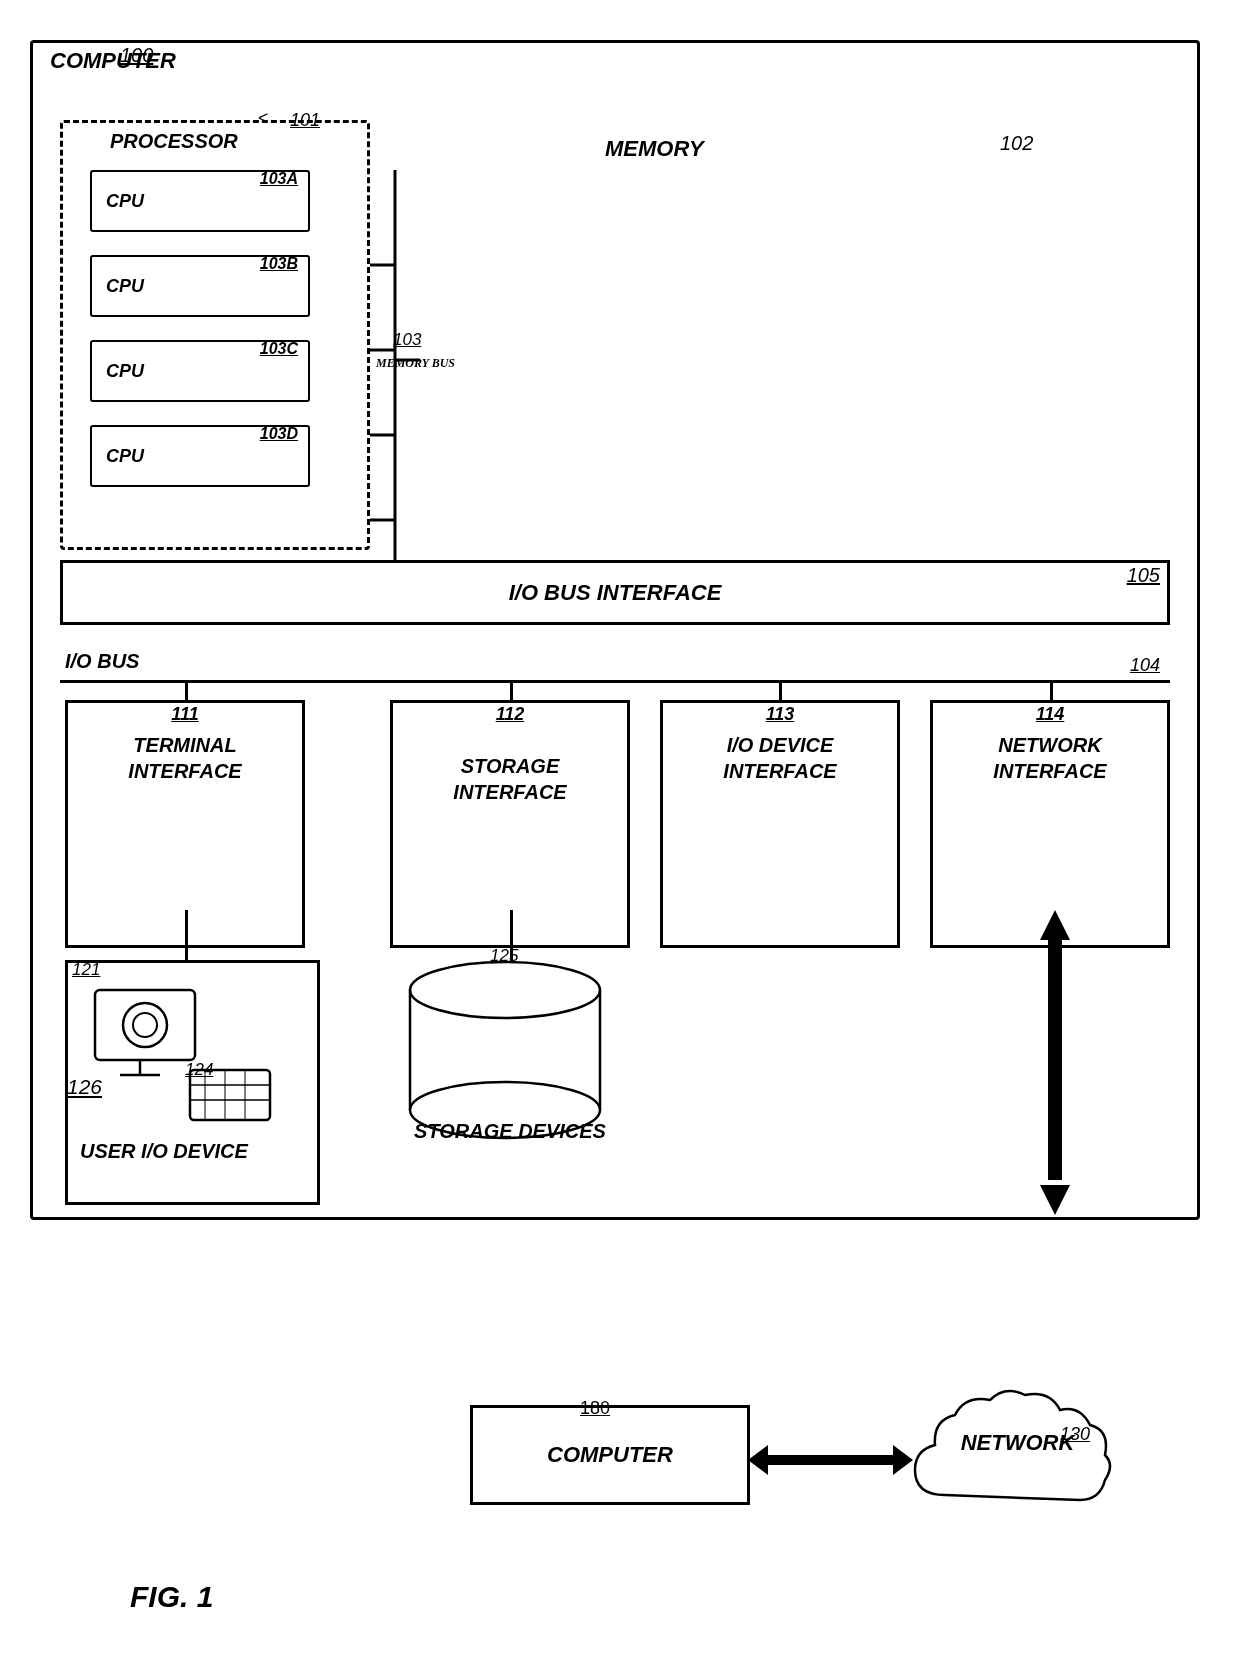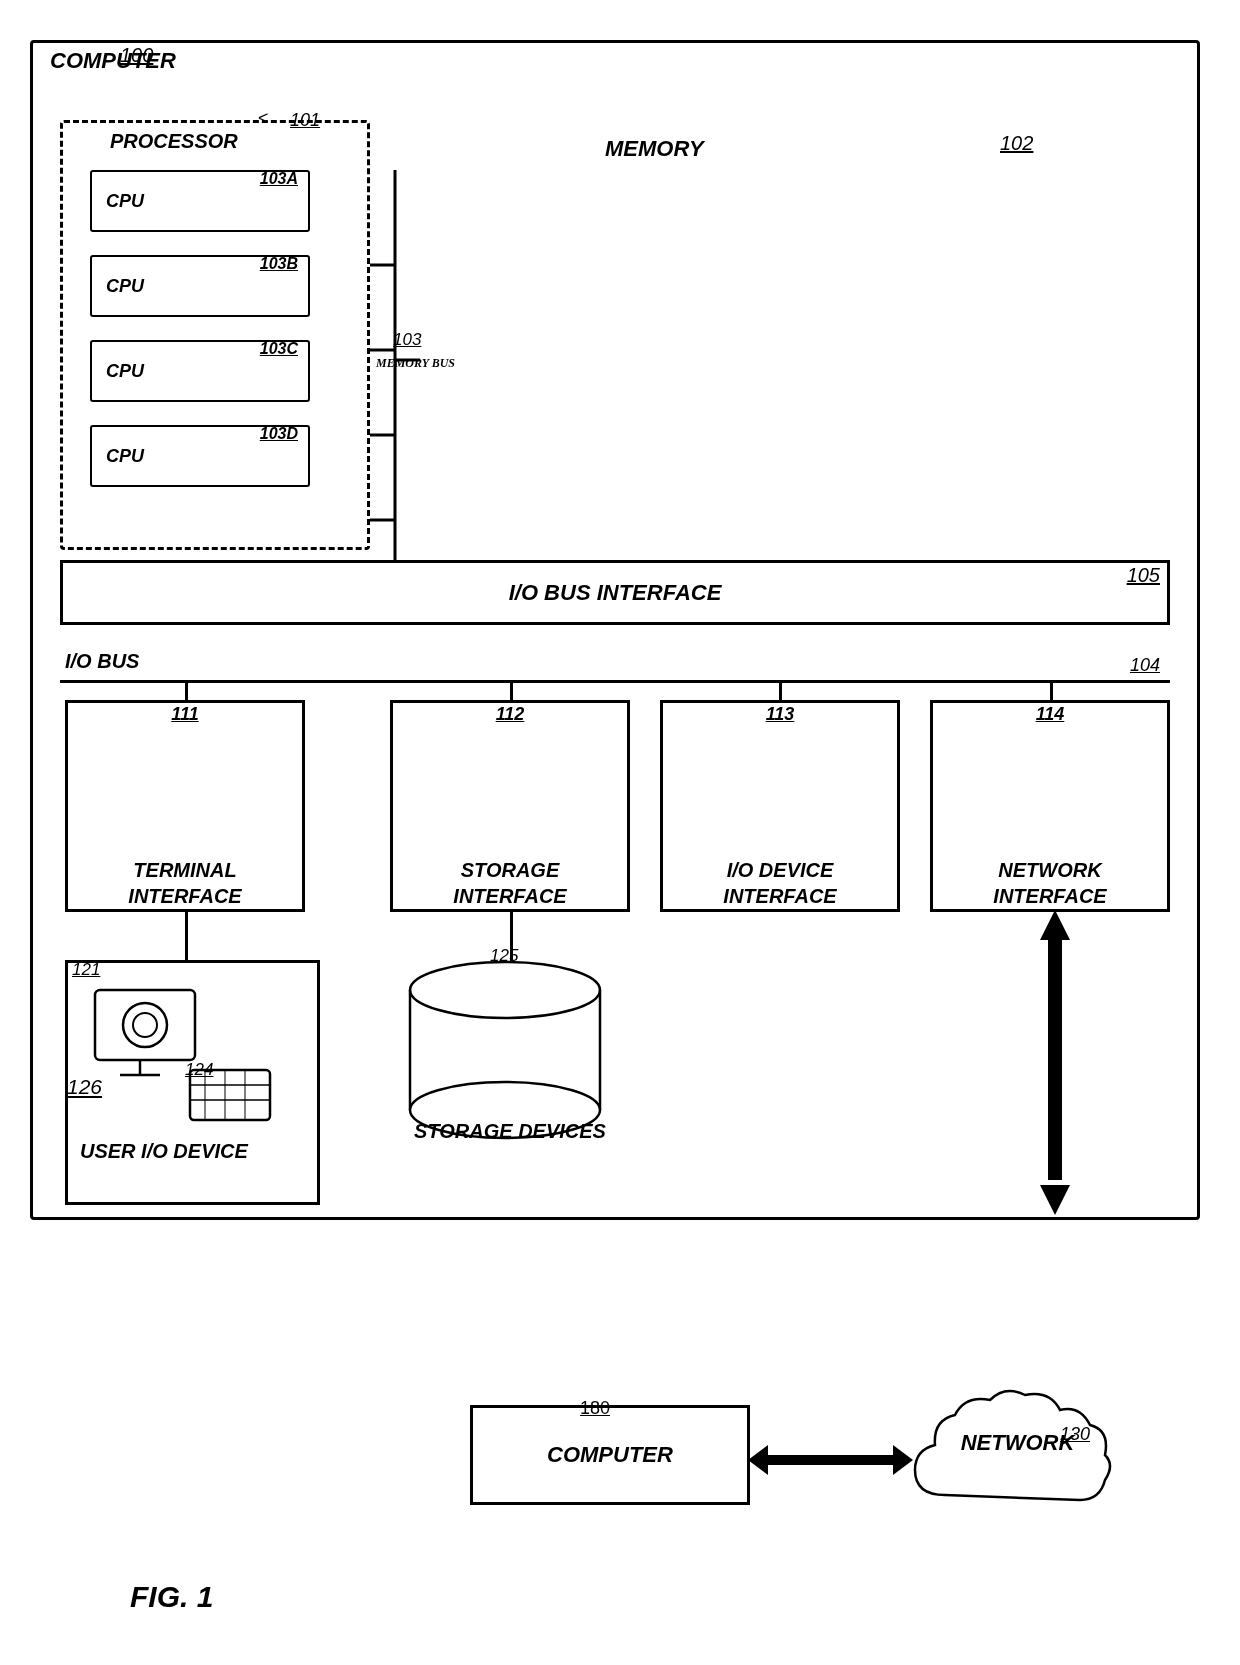--- a/index.html
+++ b/index.html
@@ -177,27 +177,27 @@
       width: 1110px;
       height: 3px;
       background: #000;
     }
 
     
     .iface-box {
       position: absolute;
       top: 700px;
       width: 240px;
-      height: 212px;
+      height: 248px;
       border: 3px solid #000;
       background: #fff;
       display: flex;
       flex-direction: column;
       align-items: center;
-      justify-content: space-between;
+      justify-content: flex-start;
       text-align: center;
       font-size: 20px;
       font-weight: bold;
       font-style: italic;
       line-height: 1.3;
     }
 
     .iface-ref {
       font-size: 18px;
       text-decoration: underline;
@@ -397,21 +397,21 @@
   <div class="cpu-box cpu-3">
     <span>CPU</span>
     <span class="cpu-ref">103C</span>
   </div>
   <div class="cpu-box cpu-4">
     <span>CPU</span>
     <span class="cpu-ref">103D</span>
   </div>
 
   <span style="position:absolute;top:136px;left:605px;font-size:22px;font-weight:bold;font-style:italic;">MEMORY</span>
-  <span style="position:absolute;top:132px;left:1000px;font-size:20px;text-decoration:underline;font-style:italic;">102</span>
+  <span style="position:absolute;top:132px;left:1000px;font-size:20px;font-style:italic;">102</span>
 
   <svg style="position:absolute;top:170px;left:370px;width:50px;height:400px;">
 
     <line x1="25" y1="0" x2="25" y2="395" stroke="#000" stroke-width="3"></line>
 
     <line x1="0" y1="95" x2="25" y2="95" stroke="#000" stroke-width="3"></line>
     <line x1="0" y1="180" x2="25" y2="180" stroke="#000" stroke-width="3"></line>
     <line x1="0" y1="265" x2="25" y2="265" stroke="#000" stroke-width="3"></line>
     <line x1="0" y1="350" x2="25" y2="350" stroke="#000" stroke-width="3"></line>
 

